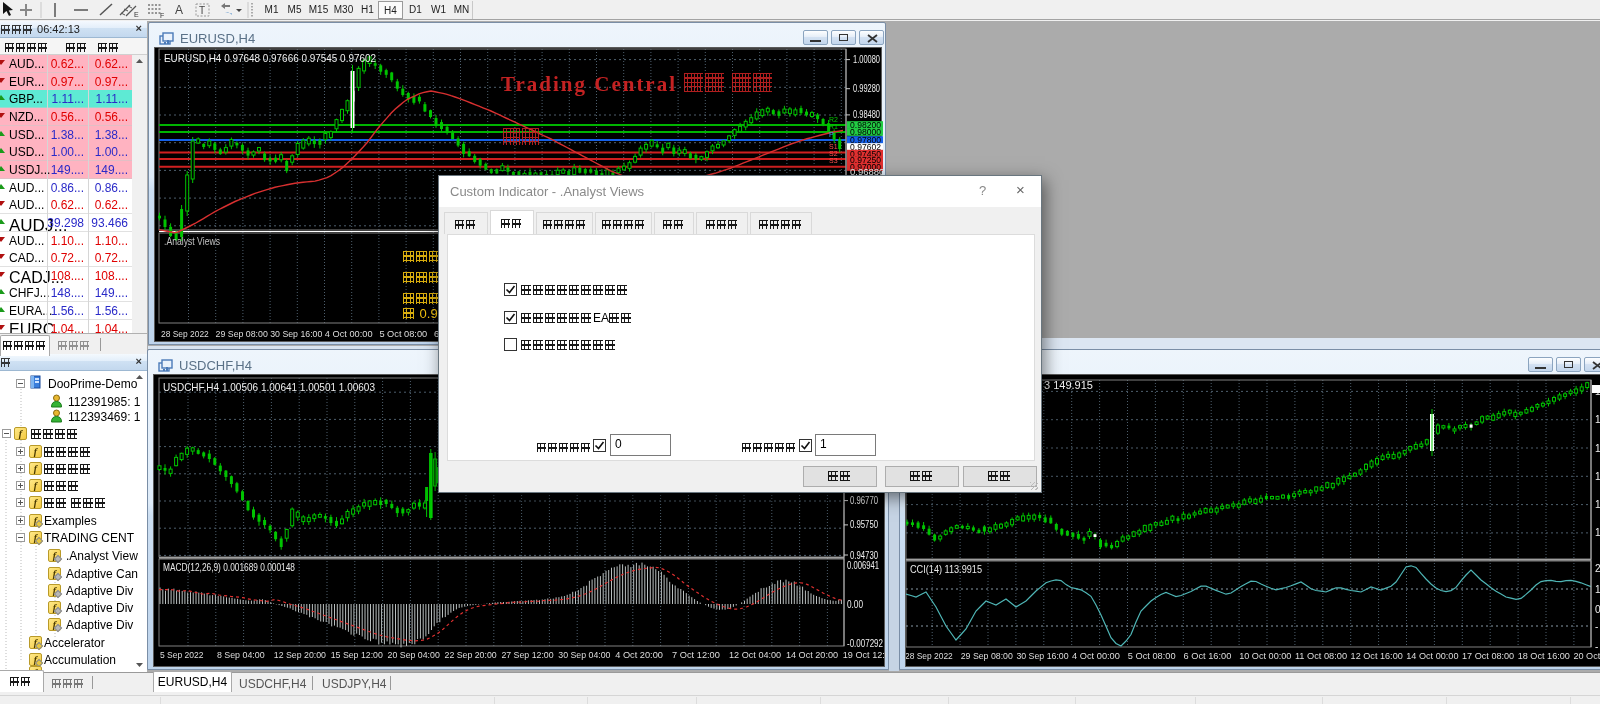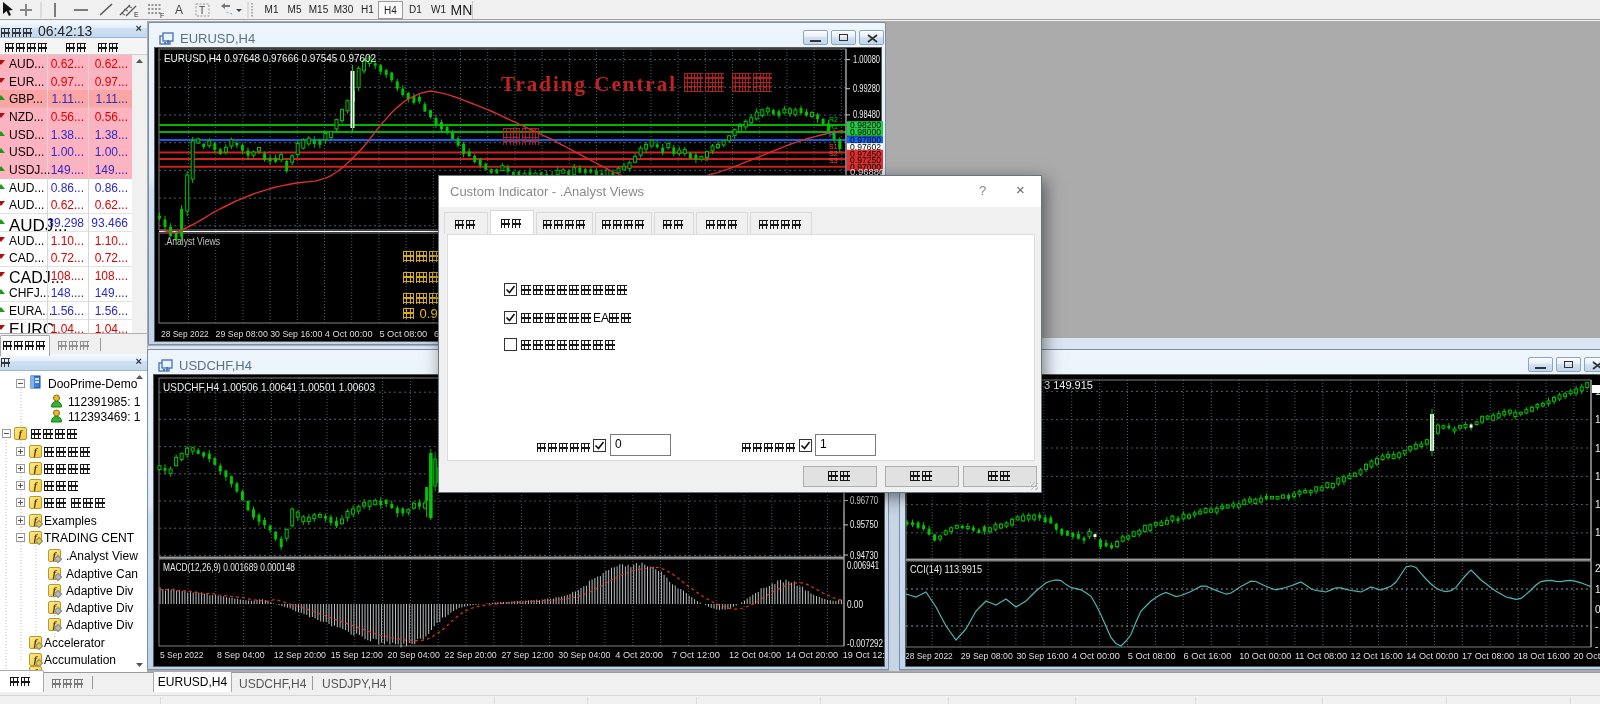--- a/index.html
+++ b/index.html
@@ -52,47 +52,47 @@
 <path d="M252 3v14" stroke="#aaa" stroke-width="2" stroke-dasharray="1.5 1.5"></path>
 </svg>
     <div class="abs" style="left:259px;top:1px;width:25px;height:18px;font-size:10px;color:#222;text-align:center;line-height:18px">M1</div>
     <div class="abs" style="left:282px;top:1px;width:25px;height:18px;font-size:10px;color:#222;text-align:center;line-height:18px">M5</div>
     <div class="abs" style="left:303px;top:1px;width:31px;height:18px;font-size:10px;color:#222;text-align:center;line-height:18px">M15</div>
     <div class="abs" style="left:328px;top:1px;width:31px;height:18px;font-size:10px;color:#222;text-align:center;line-height:18px">M30</div>
     <div class="abs" style="left:355px;top:1px;width:25px;height:18px;font-size:10px;color:#222;text-align:center;line-height:18px">H1</div>
     <div class="abs" style="left:378px;top:1px;width:25px;height:18px;background:#fbfbfb;border:1px solid #9a9a9a;font-size:10px;color:#222;text-align:center;line-height:18px">H4</div>
     <div class="abs" style="left:403px;top:1px;width:25px;height:18px;font-size:10px;color:#222;text-align:center;line-height:18px">D1</div>
     <div class="abs" style="left:426px;top:1px;width:25px;height:18px;font-size:10px;color:#222;text-align:center;line-height:18px">W1</div>
-    <div class="abs" style="left:449px;top:1px;width:25px;height:18px;font-size:14px;color:#222;text-align:center;line-height:18px">MN</div>
+    <div class="abs" style="left:449px;top:1px;width:25px;height:18px;font-size:10px;color:#222;text-align:center;line-height:18px">MN</div>
     <div class="abs" style="left:472px;top:1px;width:1px;height:18px;background:#c8c8c8"></div>
   </div>
 <div class="abs" style="left:0;top:21px;width:147px;height:333px;background:#fff">
     <div class="abs ttl" style="left:0;top:0;width:147px;height:17px">
-      <span style="position:absolute;left:1px;top:2px;font-size:14px;color:#222"><i class="z" style="width:9px;height:9px;"></i><i class="z" style="width:9px;height:9px;"></i><i class="z" style="width:9px;height:9px;"></i> 06:42:13</span>
+      <span style="position:absolute;left:1px;top:2px;font-size:11px;color:#222"><i class="z" style="width:9px;height:9px;"></i><i class="z" style="width:9px;height:9px;"></i><i class="z" style="width:9px;height:9px;"></i> 06:42:13</span>
       <span style="position:absolute;right:5px;top:1px;font-size:11px;color:#333;font-weight:bold">×</span>
     </div>
     <div class="abs" style="left:0;top:17px;width:147px;height:17px;background:#f5f5f5;border-bottom:1px solid #d0d0d0">
       <span style="position:absolute;left:5px;top:2px"><i class="z" style="width:9px;height:9px;"></i><i class="z" style="width:9px;height:9px;"></i><i class="z" style="width:9px;height:9px;"></i><i class="z" style="width:9px;height:9px;"></i></span>
       <span style="position:absolute;left:66px;top:2px"><i class="z" style="width:9px;height:9px;"></i><i class="z" style="width:9px;height:9px;"></i></span>
       <span style="position:absolute;left:98px;top:2px"><i class="z" style="width:9px;height:9px;"></i><i class="z" style="width:9px;height:9px;"></i></span>
     </div>
     <div class="abs" style="left:0;top:34px;width:147px;height:299px;overflow:hidden">
       <div style="position:absolute;left:0;top:0px;width:132px;height:18px;background:#ffb3c1;border-bottom:1px solid rgba(200,200,200,.55)">
         <span style="position:absolute;left:-3px;top:5px;width:0;height:0;border-left:4px solid transparent;border-right:4px solid transparent;border-top:5px solid #b01010"></span>
         <span style="position:absolute;left:9px;top:2px;font-size:12px">AUD...</span>
         <span style="position:absolute;right:48px;top:2px;font-size:12px;color:#e00000">0.62...</span>
         <span style="position:absolute;right:4px;top:2px;font-size:12px;color:#e00000">0.62...</span>
       </div>
       <div style="position:absolute;left:0;top:17.65px;width:132px;height:18px;background:#ffb3c1;border-bottom:1px solid rgba(200,200,200,.55)">
         <span style="position:absolute;left:-3px;top:5px;width:0;height:0;border-left:4px solid transparent;border-right:4px solid transparent;border-top:5px solid #b01010"></span>
         <span style="position:absolute;left:9px;top:2px;font-size:12px">EUR...</span>
         <span style="position:absolute;right:48px;top:2px;font-size:12px;color:#e00000">0.97...</span>
         <span style="position:absolute;right:4px;top:2px;font-size:12px;color:#e00000">0.97...</span>
       </div>
-      <div style="position:absolute;left:0;top:35.3px;width:132px;height:18px;background:#fca5a5;border-bottom:1px solid rgba(200,200,200,.55)">
+      <div style="position:absolute;left:0;top:35.3px;width:132px;height:18px;background:#5eead4;border-bottom:1px solid rgba(200,200,200,.55)">
         <span style="position:absolute;left:-3px;top:5px;width:0;height:0;border-left:4px solid transparent;border-right:4px solid transparent;border-bottom:5px solid #1a9a1a"></span>
         <span style="position:absolute;left:9px;top:2px;font-size:12px">GBP...</span>
         <span style="position:absolute;right:48px;top:2px;font-size:12px;color:#2a2ac8">1.11...</span>
         <span style="position:absolute;right:4px;top:2px;font-size:12px;color:#2a2ac8">1.11...</span>
       </div>
       <div style="position:absolute;left:0;top:52.949999999999996px;width:132px;height:18px;background:#ffb3c1;border-bottom:1px solid rgba(200,200,200,.55)">
         <span style="position:absolute;left:-3px;top:5px;width:0;height:0;border-left:4px solid transparent;border-right:4px solid transparent;border-top:5px solid #b01010"></span>
         <span style="position:absolute;left:9px;top:2px;font-size:12px">NZD...</span>
         <span style="position:absolute;right:48px;top:2px;font-size:12px;color:#e00000">0.56...</span>
         <span style="position:absolute;right:4px;top:2px;font-size:12px;color:#e00000">0.56...</span>

